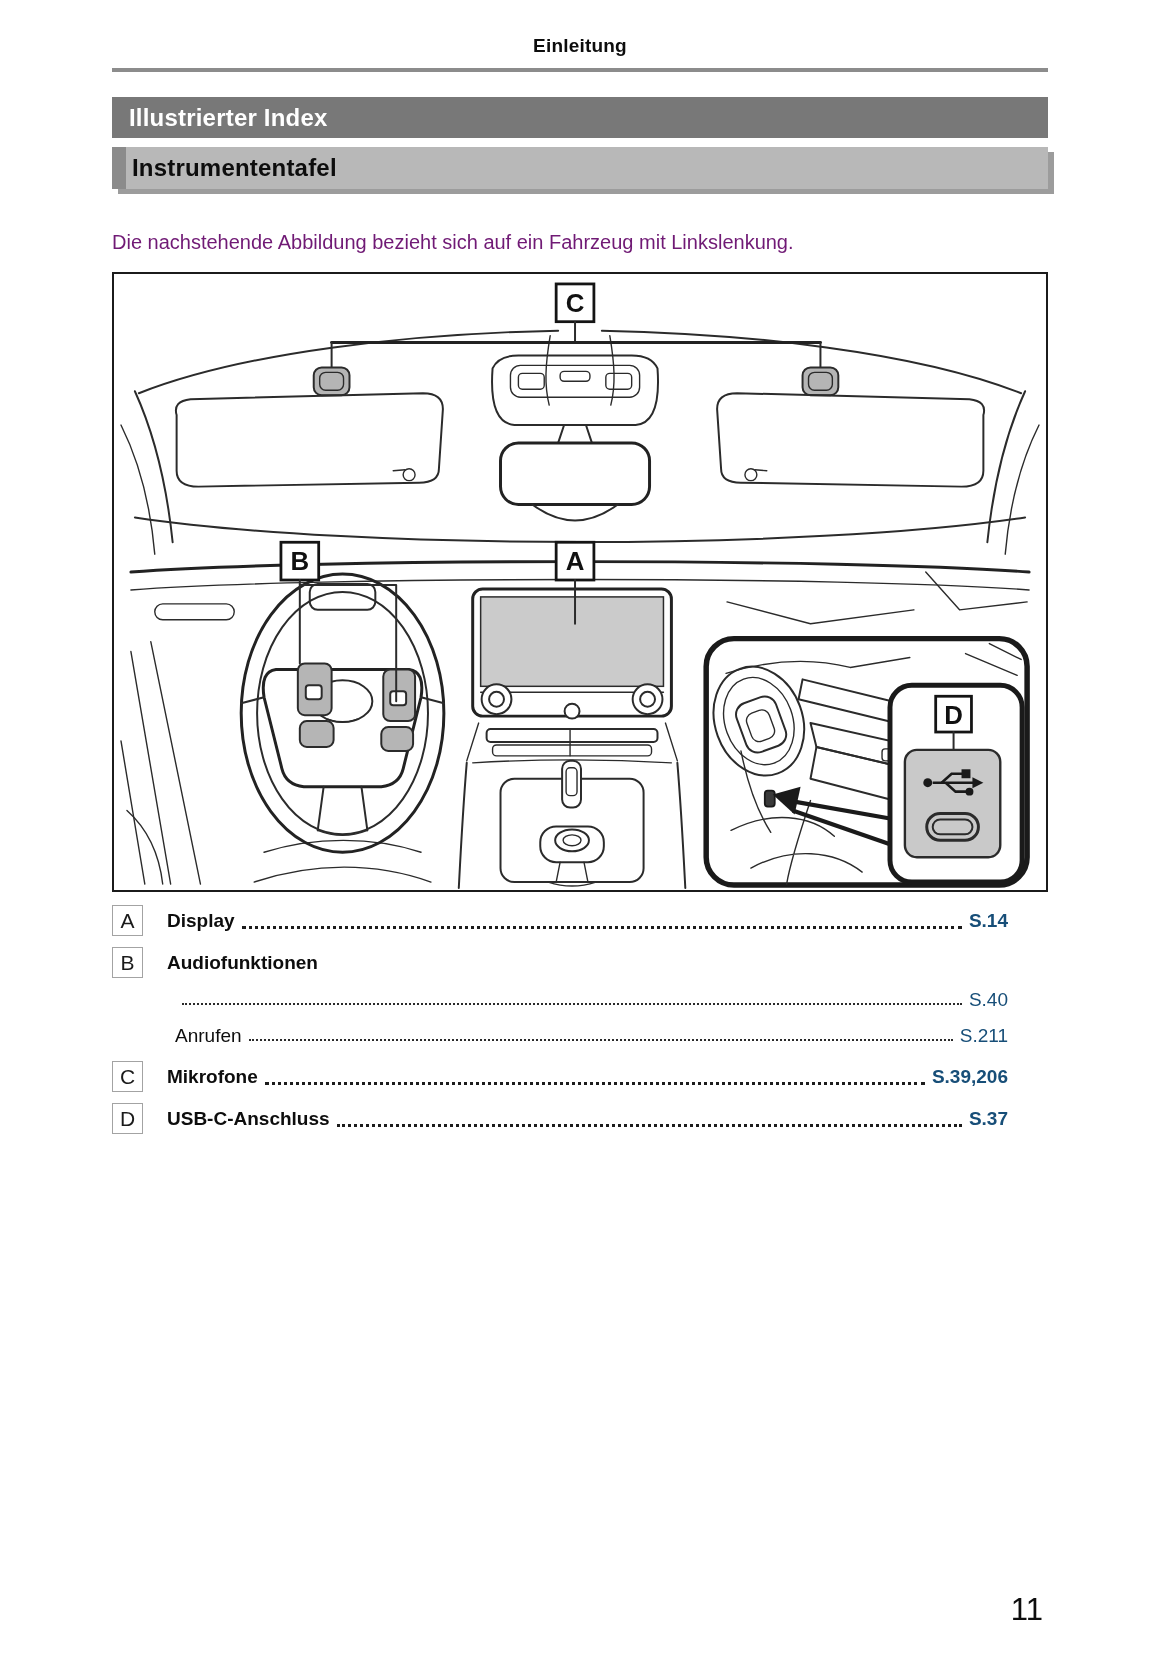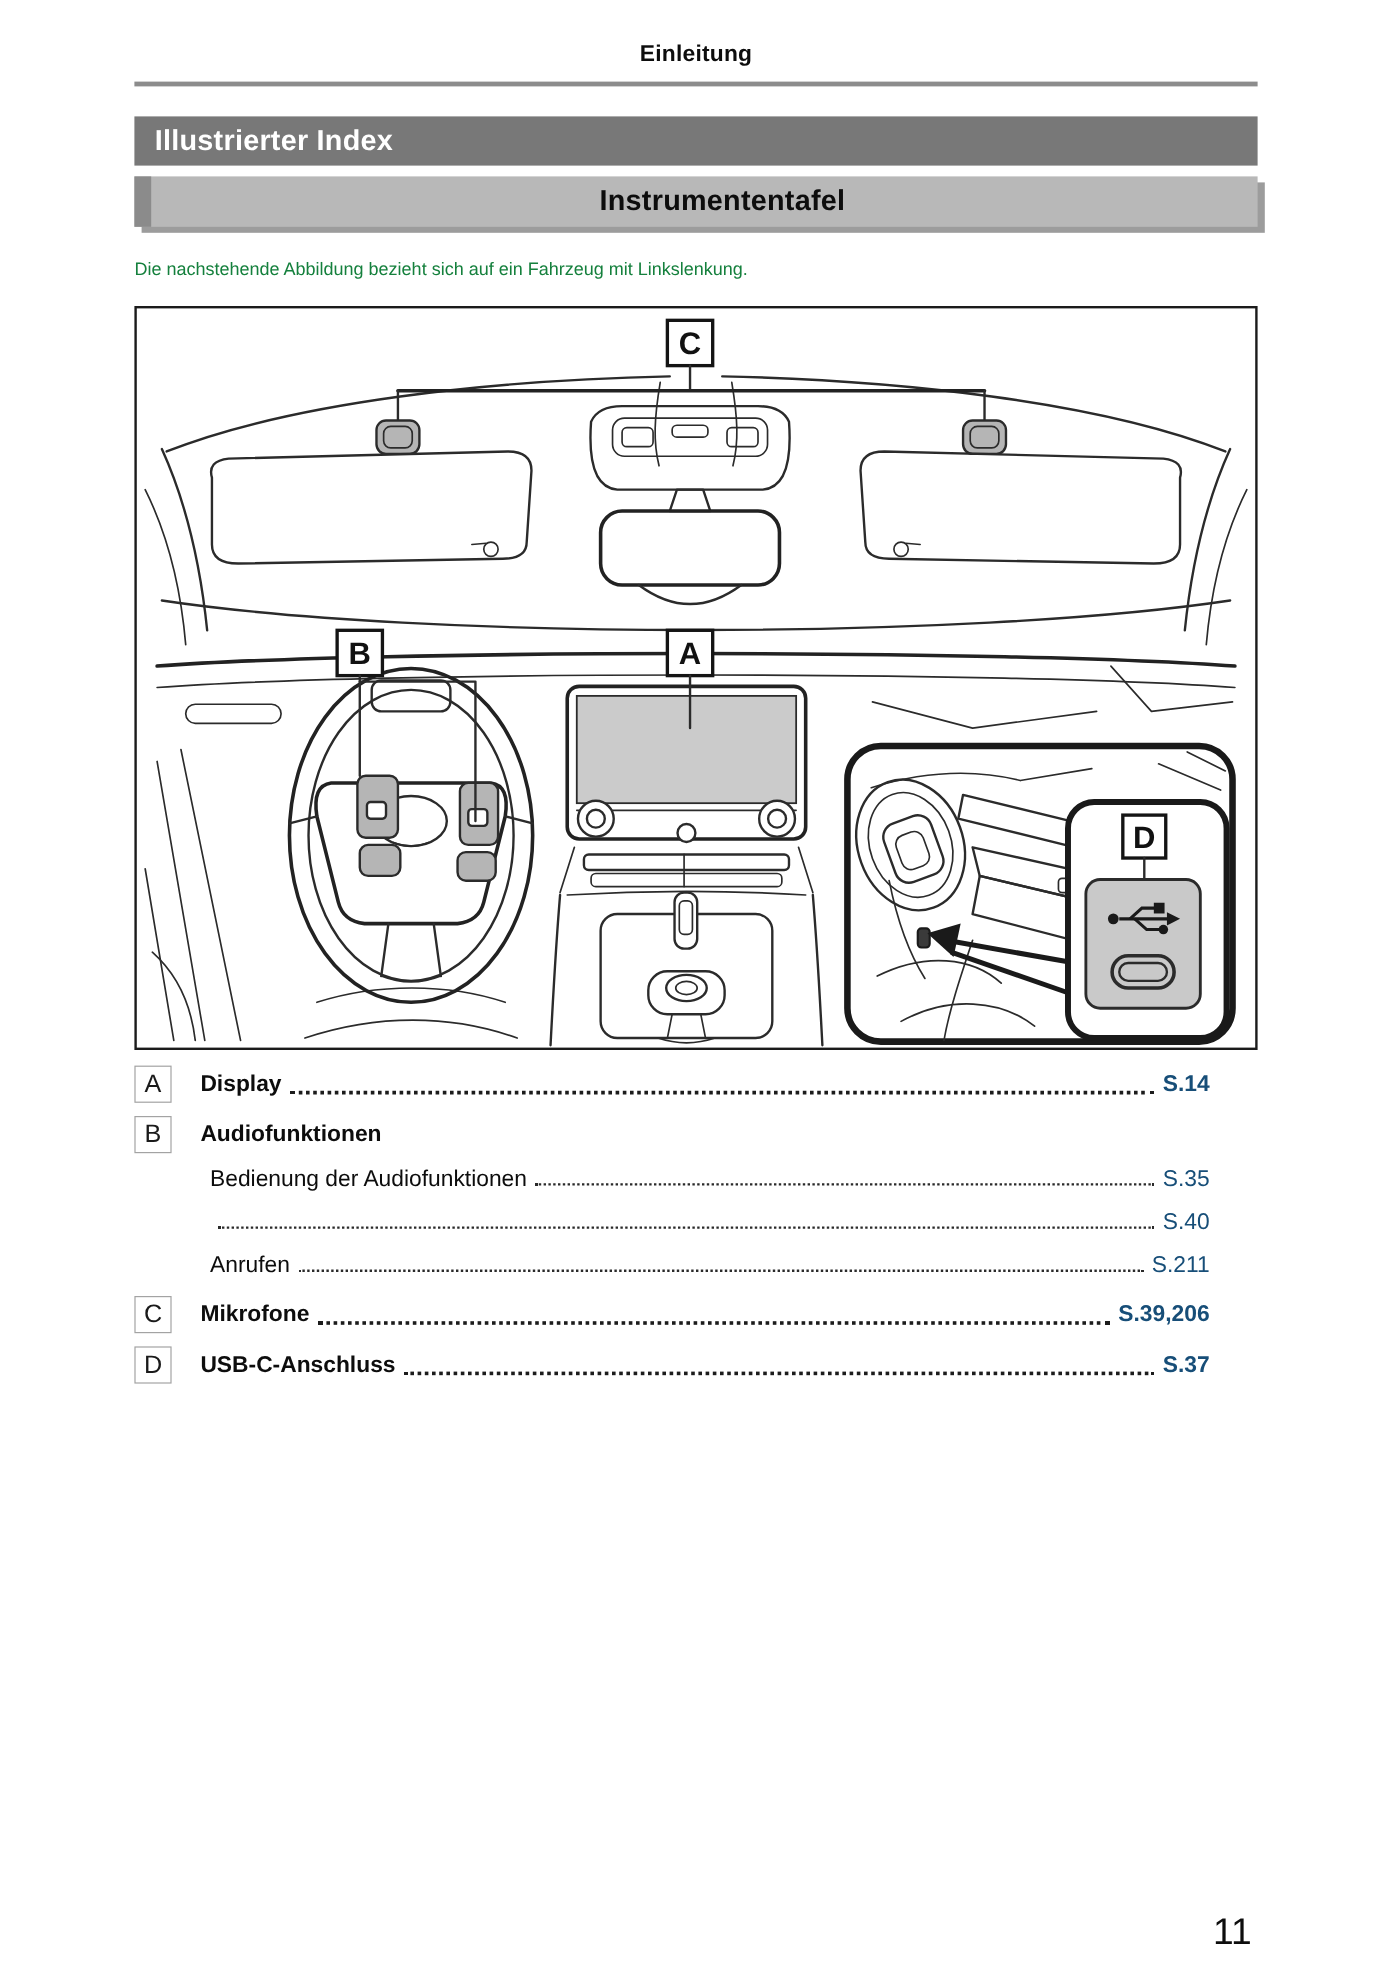--- a/index.html
+++ b/index.html
@@ -14,24 +14,24 @@
     line-height:26px;color:#0d0d0d;letter-spacing:0.2px;
   }
   .rule{height:4px;background:#8c8c8c;margin-top:9px;}
   .bar1{
     margin-top:25px;height:41px;background:#787878;color:#ffffff;
     font-size:24px;font-weight:bold;line-height:41px;padding-left:17px;
     letter-spacing:0.2px;
   }
   .bar2{
     margin-top:9px;height:42px;background:#b8b8b8;border-left:14px solid #8b8b8b;
-    color:#0d0d0d;font-size:24px;font-weight:bold;line-height:42px;padding-left:30px;
-    box-shadow:6px 5px 0 #9c9c9c;letter-spacing:0.2px;text-align:center;
-  }
-  .intro{margin-top:23px;font-size:15px;line-height:26px;color:#15803d;}
+    color:#0d0d0d;font-size:24px;font-weight:bold;line-height:42px;padding-left:6px;
+    box-shadow:6px 5px 0 #9c9c9c;letter-spacing:0.2px;
+  }
+  .intro{margin-top:40px;font-size:20px;line-height:26px;color:#701a75;}
   .figure-box{margin-top:17px;border:2px solid #1b1b1b;width:932px;height:616px;background:#fff;}
   .figure-box svg{display:block;}
 
   .index{margin-top:13px;padding-right:40px;}
   .idx-row{display:flex;align-items:center;margin-bottom:11px;}
   .idx-row.gap-top{margin-top:8px;}
   .idx-letter{
     width:29px;height:29px;border:1.5px solid #a3a3a3;background:#fff;
     display:flex;align-items:center;justify-content:center;
     font-size:21px;color:#1a1a1a;flex:0 0 auto;
@@ -258,25 +258,20 @@
       <div class="idx-label">Display</div>
       <div class="idx-leader"></div>
       <div class="idx-page">S.14</div>
     </div>
 
     <div class="idx-row">
       <div class="idx-letter">B</div>
       <div class="idx-label">Audiofunktionen</div>
     </div>
 
-    <div class="idx-sub">
-      <div class="sub-label">Bedienung der Audiofunktionen</div>
-      <div class="idx-leader"></div>
-      <div class="sub-page">S.35</div>
-    </div>
 
     <div class="idx-sub">
       <div class="idx-leader"></div>
       <div class="sub-page">S.40</div>
     </div>
 
     <div class="idx-sub">
       <div class="sub-label">Anrufen</div>
       <div class="idx-leader"></div>
       <div class="sub-page">S.211</div>

